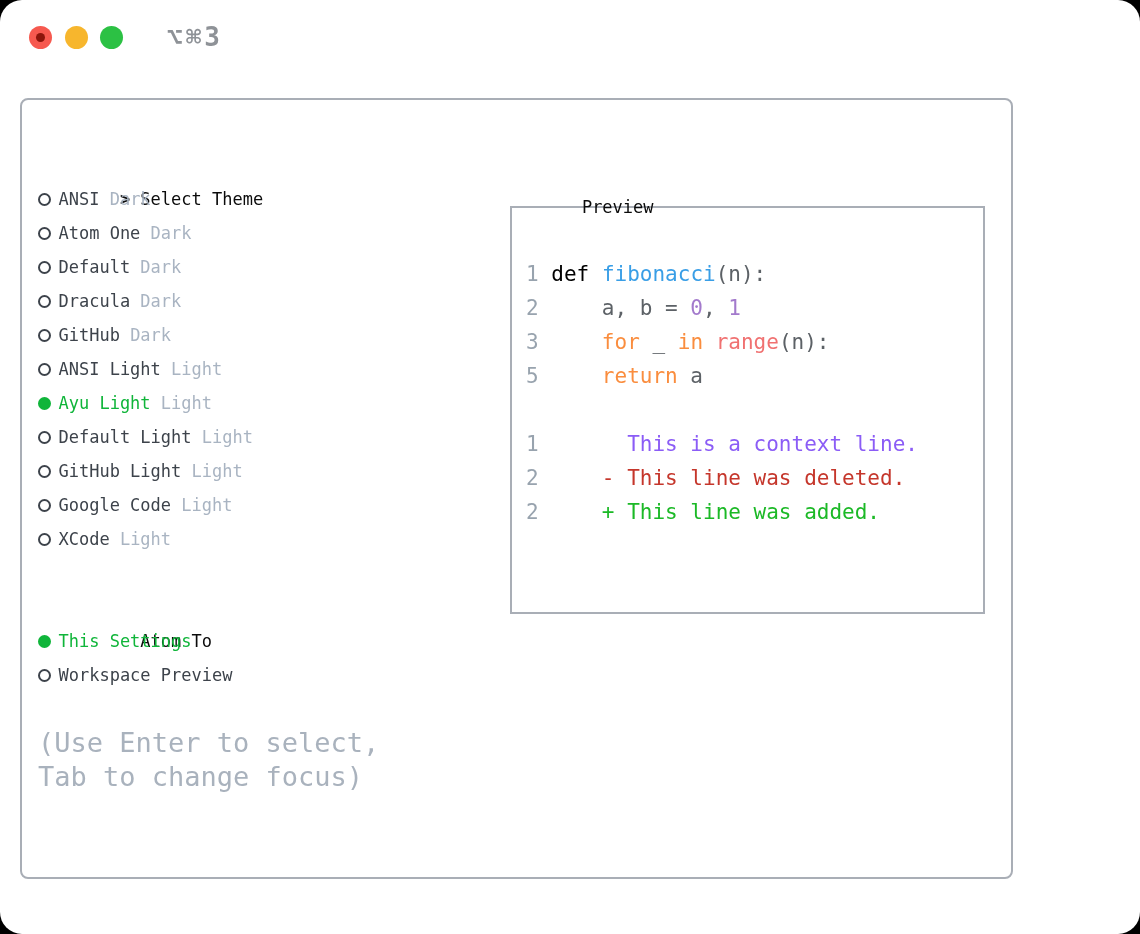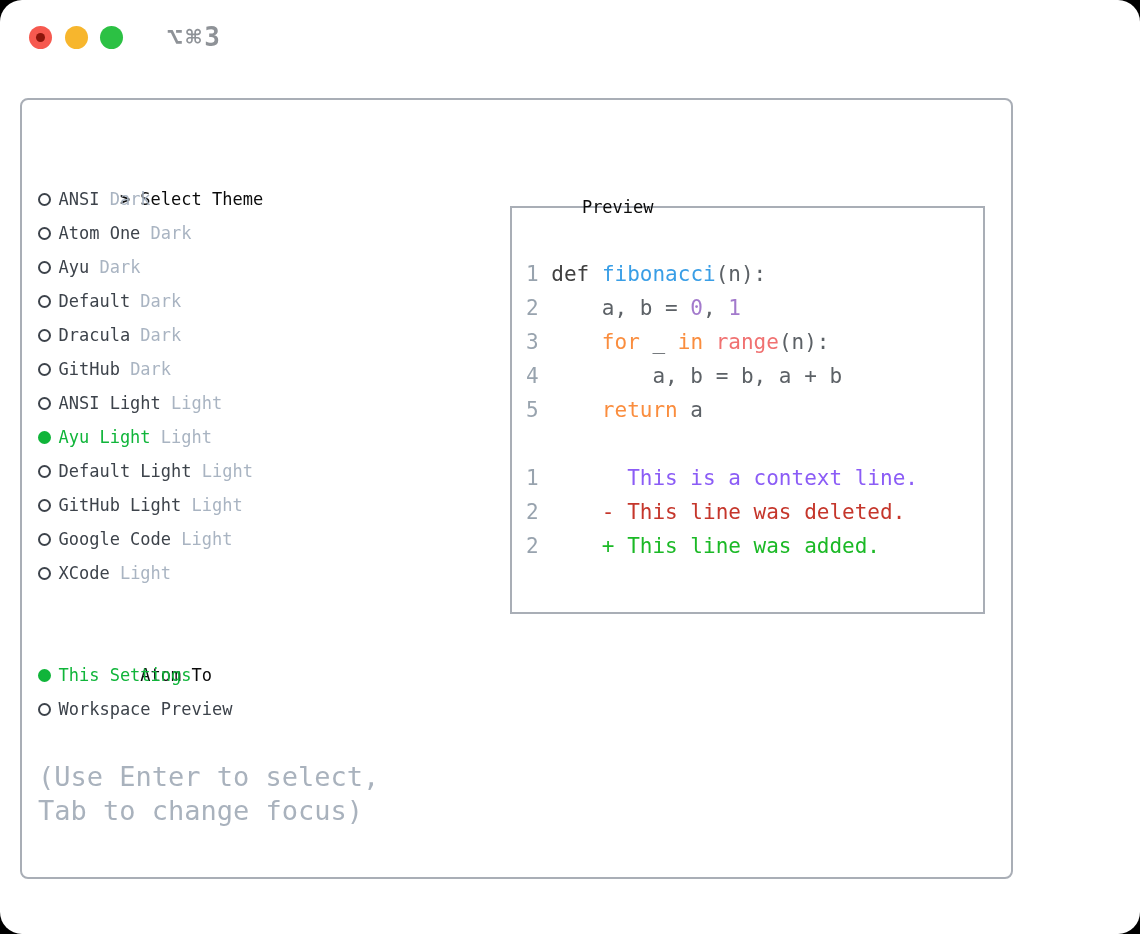--- a/index.html
+++ b/index.html
@@ -101,21 +101,20 @@
   <div class="panel">
 
     <div class="left-col">
       <div class="row">
         <span class="marker">&gt;</span><span class="header-text">Select Theme</span>
       </div>
 
       <div id="theme-list">
           <div class="row"><span class="bul"><i></i></span><span class="nm">ANSI</span><span class="tag">Dark</span></div>
           <div class="row"><span class="bul"><i></i></span><span class="nm">Atom One</span><span class="tag">Dark</span></div>
-          <div class="row"><span class="bul"><i></i></span><span class="nm">Ayu</span><span class="tag">Dark</span></div>
           <div class="row"><span class="bul"><i></i></span><span class="nm">Default</span><span class="tag">Dark</span></div>
           <div class="row"><span class="bul"><i></i></span><span class="nm">Dracula</span><span class="tag">Dark</span></div>
           <div class="row"><span class="bul"><i></i></span><span class="nm">GitHub</span><span class="tag">Dark</span></div>
           <div class="row"><span class="bul"><i></i></span><span class="nm">ANSI Light</span><span class="tag">Light</span></div>
           <div class="row selected"><span class="bul"><i></i></span><span class="nm">Ayu Light</span><span class="tag">Light</span></div>
           <div class="row"><span class="bul"><i></i></span><span class="nm">Default Light</span><span class="tag">Light</span></div>
           <div class="row"><span class="bul"><i></i></span><span class="nm">GitHub Light</span><span class="tag">Light</span></div>
           <div class="row"><span class="bul"><i></i></span><span class="nm">Google Code</span><span class="tag">Light</span></div>
           <div class="row"><span class="bul"><i></i></span><span class="nm">XCode</span><span class="tag">Light</span></div>
         </div>
@@ -135,24 +134,23 @@
 
       <div class="footer">(Use Enter to select, Tab to change focus)</div>
     </div>
 
     <div class="right-col">
       <div class="row">
         <span class="header-text">Preview</span>
       </div>
       <div class="preview-box">
         <div id="preview-lines">
-            <div class="pline"><span class="ln">1</span><span><span style="color: #404040;">def</span><span style="color: rgb(92, 97, 102);"> </span><span style="color: rgb(57, 158, 230);">fibonacci</span><span style="color: rgb(92, 97, 102);">(n):</span></span></div>
+            <div class="pline"><span class="ln">1</span><span><span style="color: #000000;">def</span><span style="color: rgb(92, 97, 102);"> </span><span style="color: rgb(57, 158, 230);">fibonacci</span><span style="color: rgb(92, 97, 102);">(n):</span></span></div>
             <div class="pline"><span class="ln">2</span><span><span style="color: rgb(92, 97, 102);">    a, b = </span><span style="color: rgb(163, 122, 204);">0</span><span style="color: rgb(92, 97, 102);">, </span><span style="color: rgb(163, 122, 204);">1</span></span></div>
             <div class="pline"><span class="ln">3</span><span><span style="color: rgb(92, 97, 102);">    </span><span style="color: rgb(250, 141, 62);">for</span><span style="color: rgb(92, 97, 102);"> _ </span><span style="color: rgb(250, 141, 62);">in</span><span style="color: rgb(92, 97, 102);"> </span><span style="color: rgb(240, 113, 113);">range</span><span style="color: rgb(92, 97, 102);">(n):</span></span></div>
-            <div class="pline"><span class="ln">4</span><span><span style="color: rgb(92, 97, 102);">        a, b = b, a + b</span></span></div>
             <div class="pline"><span class="ln">5</span><span><span style="color: rgb(92, 97, 102);">    </span><span style="color: rgb(250, 141, 62);">return</span><span style="color: rgb(92, 97, 102);"> a</span></span></div>
             <div class="pline"><span class="ln"></span><span></span></div>
             <div class="pline"><span class="ln">1</span><span><span style="color: #8b5cf6;">      This is a context line.</span></span></div>
             <div class="pline"><span class="ln">2</span><span><span style="color: rgb(197, 54, 43);">    - This line was deleted.</span></span></div>
             <div class="pline"><span class="ln">2</span><span><span style="color: rgb(27, 185, 38);">    + This line was added.</span></span></div>
           </div>
       </div>
     </div>
 
   </div>

